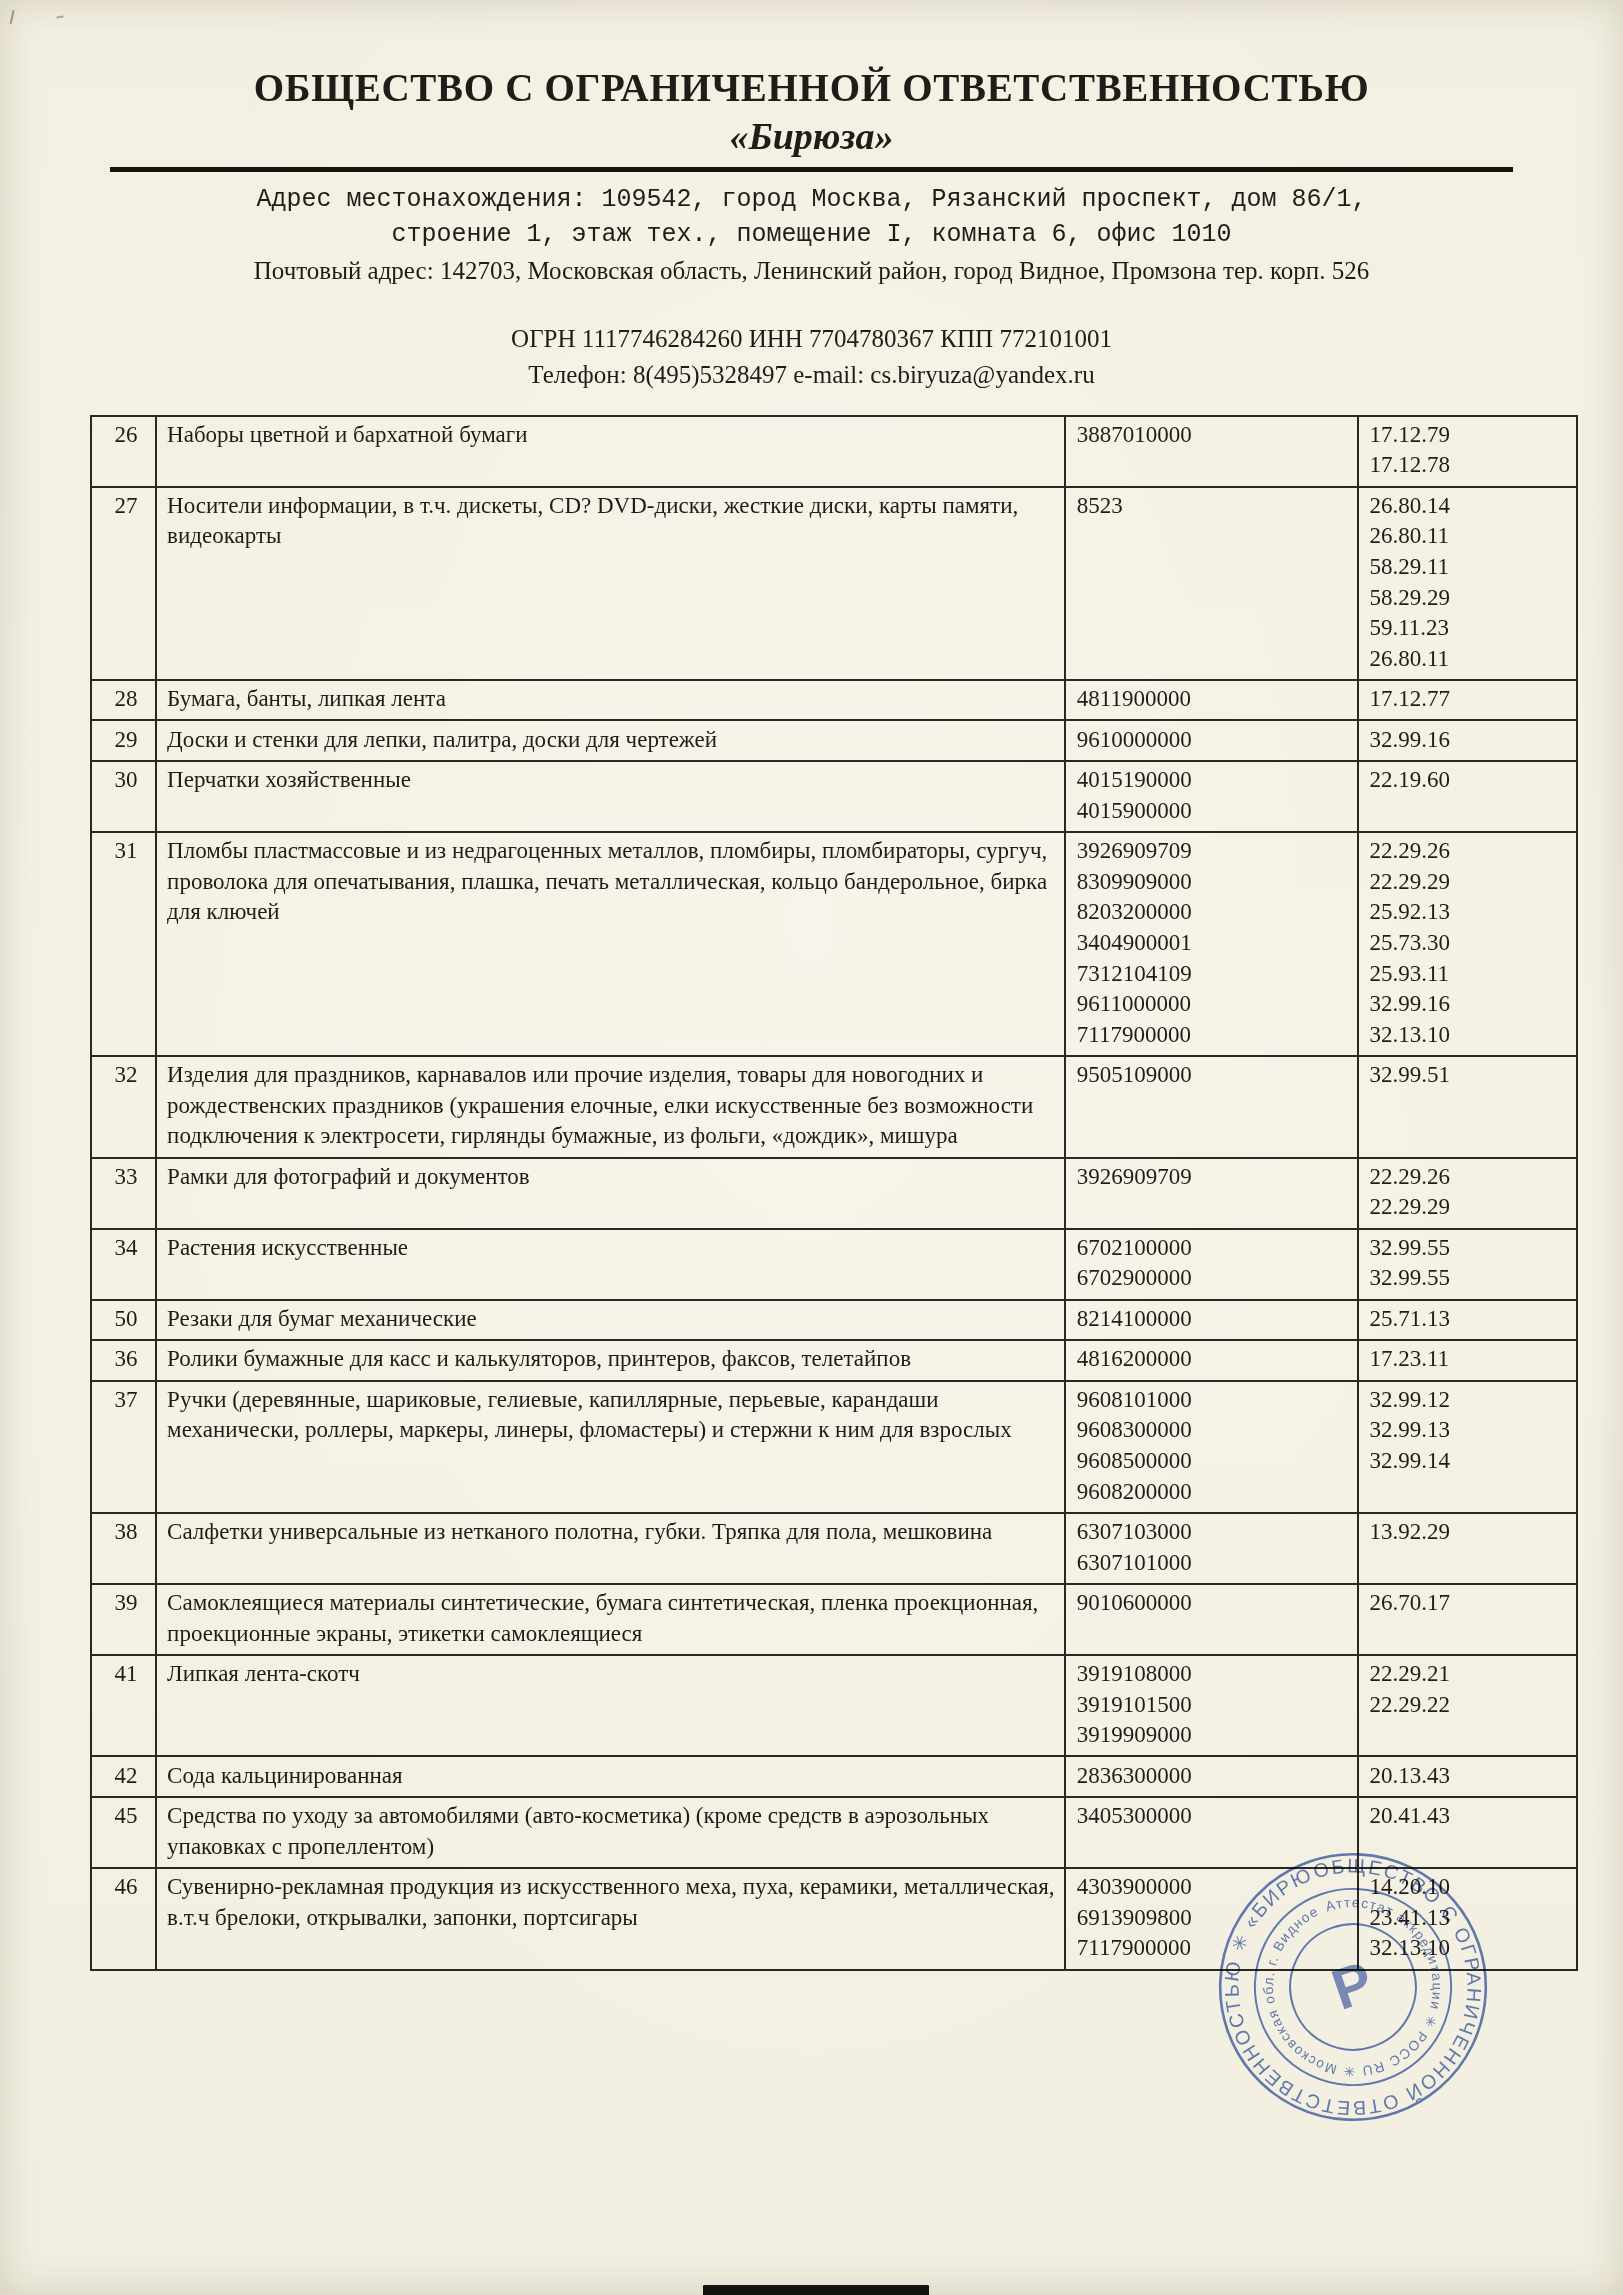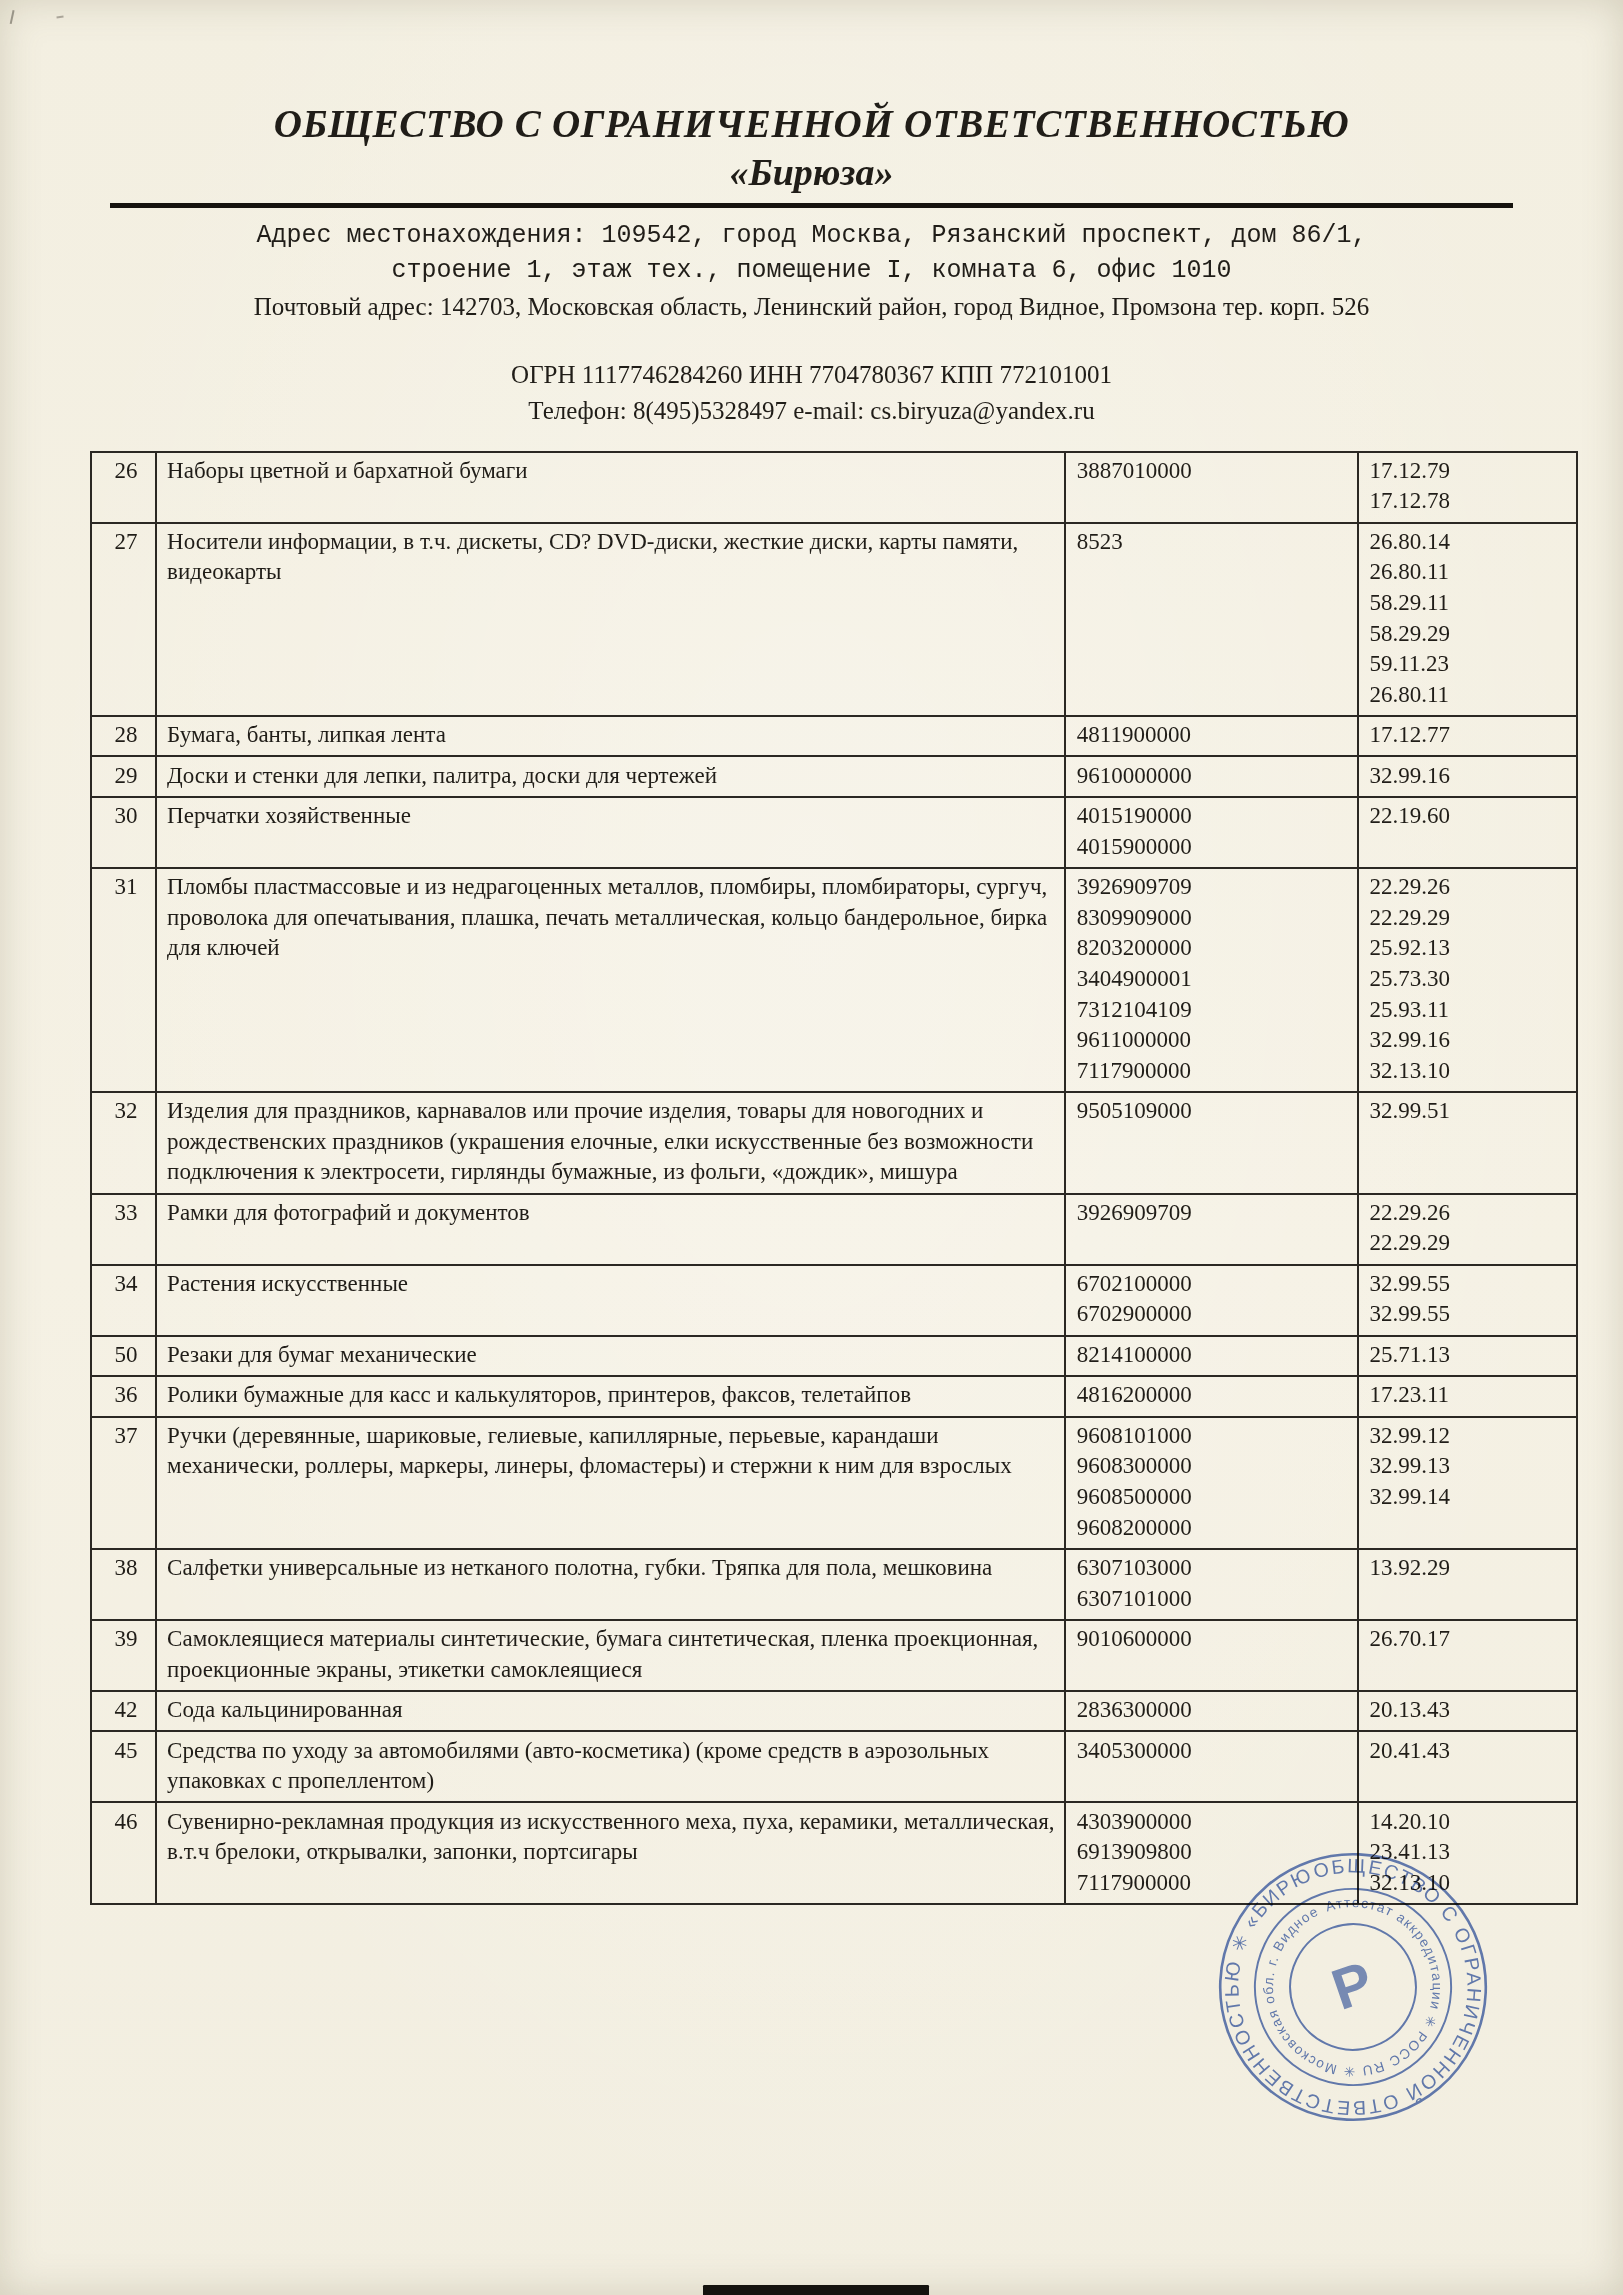--- a/index.html
+++ b/index.html
@@ -10,21 +10,21 @@
     background:
       radial-gradient(ellipse at 50% 40%, rgba(255,255,255,0.25), rgba(0,0,0,0) 70%),
       linear-gradient(180deg,#f3efe1 0%, #f5f1e4 55%, #f2eee0 100%);
     box-shadow: inset 0 0 39px rgba(120,110,80,0.25);
     font-family:"Liberation Serif","DejaVu Serif",serif;
     color:#201d18;
     overflow:hidden;
   }
   .letterhead{ text-align:center; padding-top:65px; }
   .company-name{
-    font-size:39px; font-weight:bold; font-style:italic; letter-spacing:0.7px;margin-top:36px;
+    font-size:39px; font-weight:bold; letter-spacing:0.7px;
   }
   .company-sub{
     font-size:38px; font-weight:bold; font-style:italic; margin-top:3.9px;
   }
   .header-rule{
     height:4.6px; background:#16130e; width:1403px; margin:9.2px auto 11.8px auto;
     border:0;
   }
   .letterhead p{ margin:0 auto; font-size:25px; line-height:1.38; }
   .addr1{ max-width:1217px;font-family:Liberation Mono, monospace; }
@@ -254,20 +254,33 @@
           </td>
         </tr>
         <tr>
           <td class="c-num">39</td>
           <td class="c-desc">Самоклеящиеся материалы синтетические, бумага синтетическая, пленка проекционная, проекционные экраны, этикетки самоклеящиеся</td>
           <td class="c-codes">
             <div>9010600000</div>
           </td>
           <td class="c-okpd">
             <div>26.70.17</div>
+          </td>
+        </tr>
+        <tr>
+          <td class="c-num">41</td>
+          <td class="c-desc">Липкая лента-скотч</td>
+          <td class="c-codes">
+            <div>3919108000</div>
+            <div>3919101500</div>
+            <div>3919909000</div>
+          </td>
+          <td class="c-okpd">
+            <div>22.29.21</div>
+            <div>22.29.22</div>
           </td>
         </tr>
         <tr>
           <td class="c-num">42</td>
           <td class="c-desc">Сода кальцинированная</td>
           <td class="c-codes">
             <div>2836300000</div>
           </td>
           <td class="c-okpd">
             <div>20.13.43</div>

